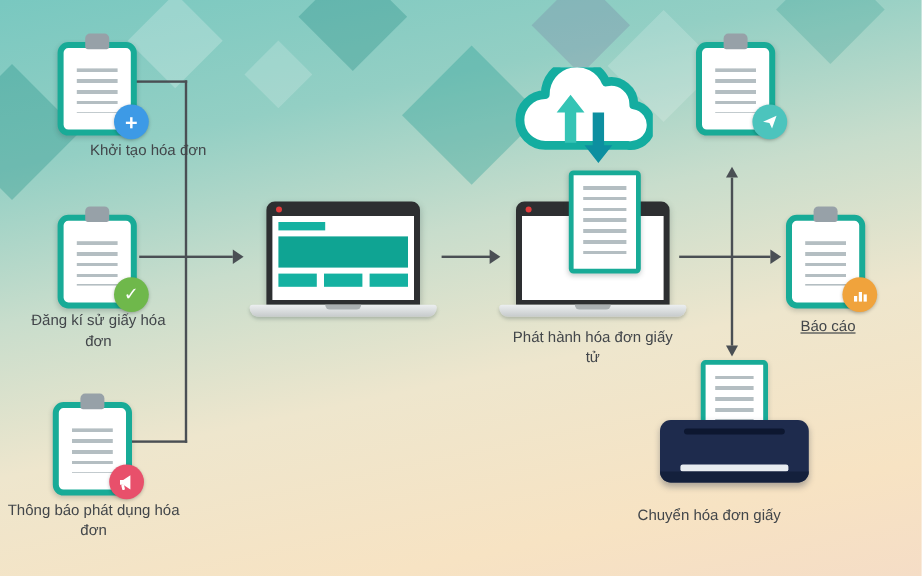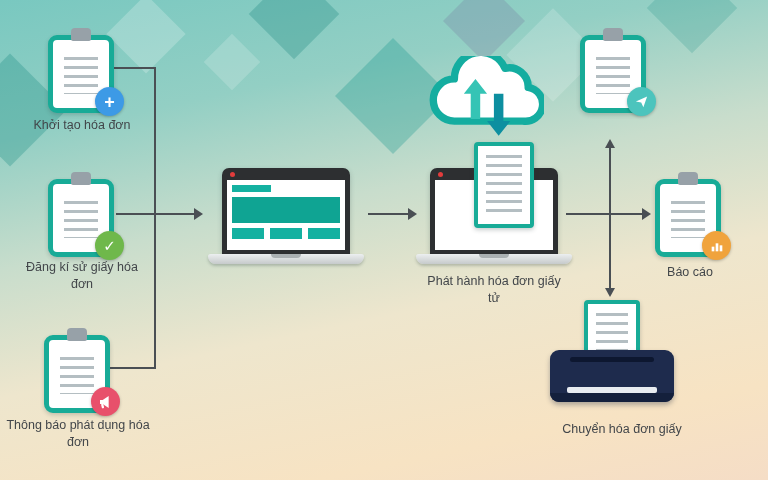--- a/index.html
+++ b/index.html
@@ -97,21 +97,21 @@
   <div class="ah ah-up" style="left:605px;top:139px;"></div>
   <div class="ah ah-down" style="left:605px;top:288px;"></div>
 
   <div class="clipboard node" style="left:48px;top:28px;">
     <div class="clip"></div>
     <div class="board">
       <div class="lines"></div>
     </div>
     <div class="badge b-plus">+</div>
   </div>
-  <div class="label" style="left:6px;top:117px;width:152px;">Khởi tạo hóa đơn</div>
+  <div class="label" style="left:20px;top:117px;width:152px;text-align:right;">Khởi tạo hóa đơn</div>
 
   <div class="clipboard node" style="left:48px;top:172px;">
     <div class="clip"></div>
     <div class="board">
       <div class="lines"></div>
     </div>
     <div class="badge b-check">✓</div>
   </div>
   <div class="label" style="left:26px;top:259px;width:112px;">Đăng kí sử giấy hóa đơn</div>
 
@@ -186,27 +186,27 @@
       <div class="lines"></div>
     </div>
     <div class="badge b-chart">
       <svg width="16" height="16" viewBox="0 0 24 24">
         <rect x="4" y="13" width="4" height="7" fill="#fff"></rect>
         <rect x="10" y="8" width="4" height="12" fill="#fff"></rect>
         <rect x="16" y="11" width="4" height="9" fill="#fff"></rect>
       </svg>
     </div>
   </div>
-  <div class="label" style="left:640px;top:264px;width:100px;">Báo cáo</div>
+  <div class="label" style="left:640px;top:264px;width:100px;text-decoration:underline;">Báo cáo</div>
 
   <div class="printer node" style="left:550px;top:300px;">
     <div class="doc ppaper">
       <div class="doclines"></div>
     </div>
     <div class="pbody">
       <div class="pslot"></div>
       <div class="pout"></div>
       <div class="pfoot"></div>
     </div>
   </div>
-  <div class="label" style="left:547px;top:421px;width:150px;">Chuyển hóa đơn giấy</div>
+  <div class="label" style="left:516px;top:421px;width:150px;">Chuyển hóa đơn giấy</div>
 
 </div>
 
 </body></html>

